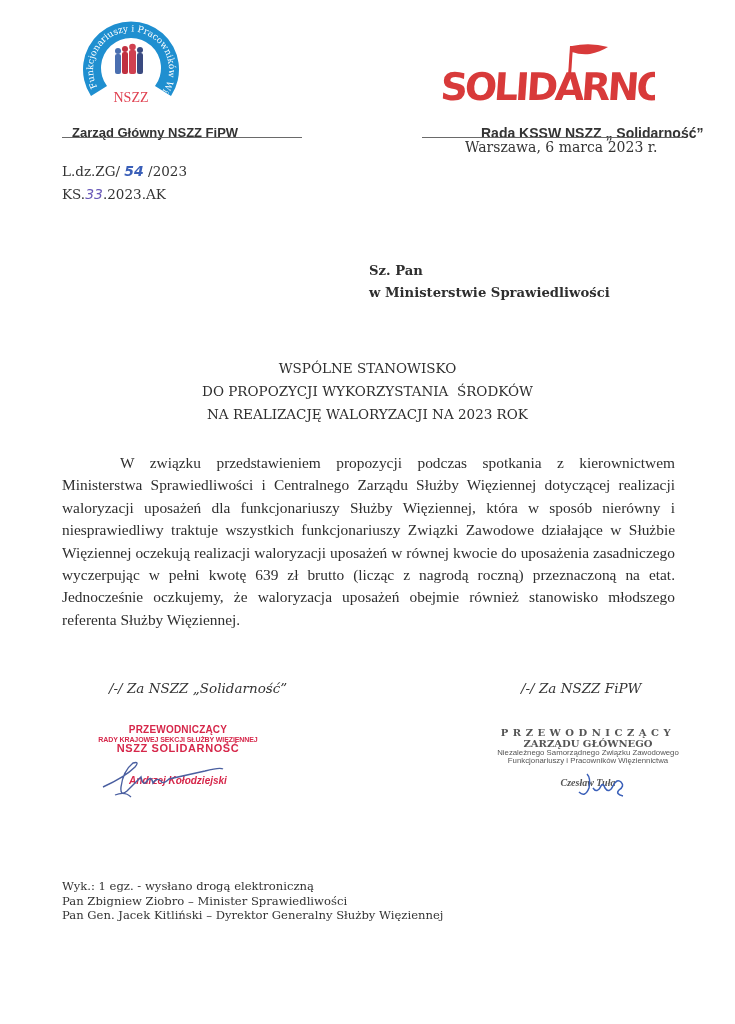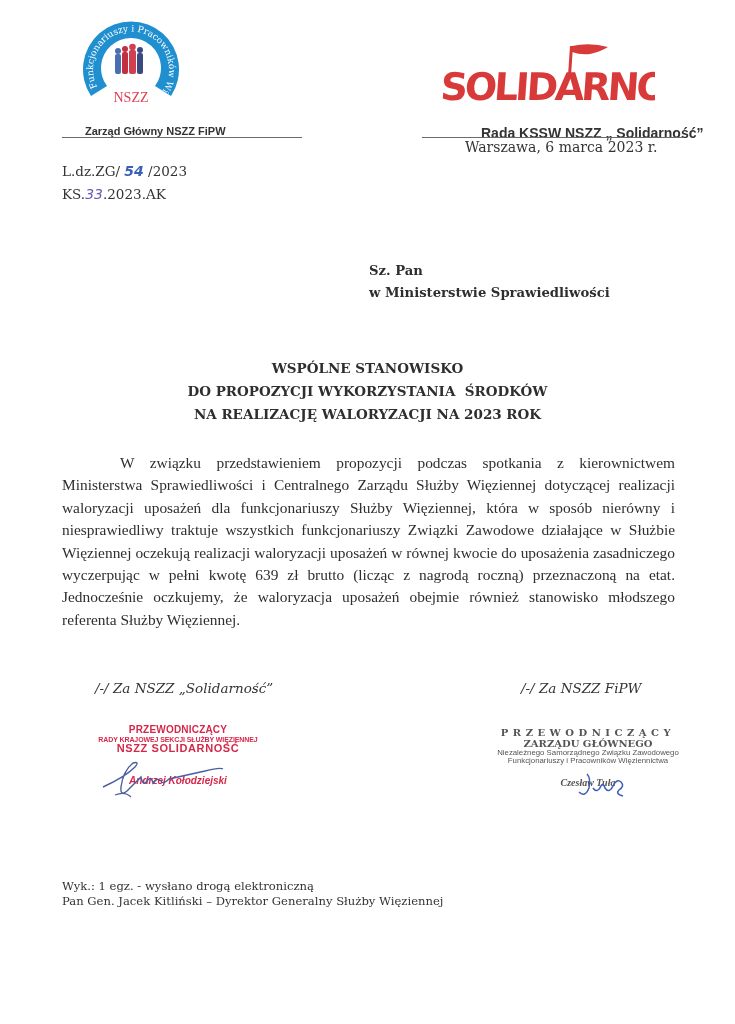--- a/index.html
+++ b/index.html
@@ -1,40 +1,40 @@
 <!DOCTYPE html>
 <html><head>
 <meta charset="utf-8">
 <style>
   html, body { margin: 0; padding: 0; background: #ffffff; }
   body { width: 735px; height: 1024px; position: relative; overflow: hidden; font-family: "DejaVu Serif", serif; color: #2a2a2a; }
   .abs { position: absolute; }
   
   .logo-left { left: 77px; top: 12px; width: 108px; height: 108px; }
-  .logo-left-caption { left: 85px; top: 125px; font-family: "Liberation Sans", sans-serif; font-size: 11px; font-weight: bold; color: #333; }
+  .logo-left-caption { left: 72px; top: 125px; font-family: "Liberation Sans", sans-serif; font-size: 13px; font-weight: bold; color: #333; }
   .header-line-left { left: 62px; top: 137px; width: 240px; height: 1px; background: #6a6a6a; }
   .logo-right { left: 440px; top: 38px; width: 215px; height: 80px; }
   .logo-right-caption { left: 481px; top: 125px; font-family: "Liberation Sans", sans-serif; font-size: 14px; font-weight: bold; color: #333; }
   .header-line-right { left: 422px; top: 137px; width: 262px; height: 1px; background: #6a6a6a; }
   .place-date { left: 465px; top: 139px; font-size: 14px; color: #333; }
   .ref { left: 62px; font-size: 13.5px; color: #333; }
   .ref .hand { font-family: "DejaVu Sans", sans-serif; font-style: italic; font-weight: bold; font-size: 14px; }
   .ref1 { top: 163px; }
   .ref2 { top: 186px; }
   .ref1 .hand { color: #3a5fb8; }
   .ref2 .hand { color: #6a5ab8; font-weight: normal; }
   
   .addressee { left: 369px; top: 233px; font-size: 13.2px; font-weight: bold; line-height: 22px; color: #2e2e2e; margin-top: 27px; }
   
-  .title { left: 0; width: 735px; top: 357px; text-align: center; font-size: 13.5px; font-weight: bold; line-height: 23px; color: #2e2e2e; }
+  .title { left: 0; width: 735px; top: 357px; text-align: center; font-size: 13.5px; font-weight: normal; line-height: 23px; color: #2e2e2e; }
   
   .body-text { left: 62px; top: 452px; width: 613px; font-family: "Liberation Serif", serif; font-size: 15.4px; line-height: 22.4px; text-align: justify; text-indent: 58px; color: #2e2e2e; }
   
   .sig-label { top: 680px; font-family: "DejaVu Serif", serif; font-style: italic; font-size: 13.5px; color: #333; }
-  .sig-label-left { left: 95px; }
+  .sig-label-left { left: 109px; }
   .sig-label-right { left: 521px; }
   .stamp-left { left: 88px; top: 725px; width: 180px; text-align: center; font-family: "Liberation Sans", sans-serif; font-weight: bold; color: #d6274a; line-height: 1.05; }
   .stamp-left .l1 { font-size: 10px; letter-spacing: 0.2px; }
   .stamp-left .l2 { font-size: 7px; letter-spacing: -0.1px; }
   .stamp-left .l3 { font-size: 11px; letter-spacing: 0.6px; }
   .stamp-left .name { margin-top: 22px; font-size: 10px; font-style: italic; }
   .sig-scribble-left { left: 95px; top: 747px; width: 130px; height: 55px; }
   .stamp-right { left: 478px; top: 728px; width: 220px; text-align: center; color: #555; line-height: 1.05; }
   .stamp-right .l1 { font-family: "DejaVu Serif", serif; font-size: 10px; letter-spacing: 4.5px; font-weight: bold; }
   .stamp-right .l2 { font-family: "DejaVu Serif", serif; font-size: 10px; font-weight: bold; }
@@ -128,14 +128,15 @@
   <div class="name">Czesław Tuła</div>
 </div>
 <div class="abs sig-scribble-right">
   <svg width="60" height="34" viewBox="0 0 60 34">
     <path d="M 4 24 Q 10 30 14 20 Q 16 10 12 6 M 18 20 Q 22 26 26 18 Q 28 14 30 20 Q 34 26 38 18 Q 42 10 46 14 Q 50 18 44 22 Q 40 26 48 28" fill="none" stroke="#3a5fb8" stroke-width="1.5"></path>
   </svg>
 </div>
 
 <div class="abs footer">
   <div>Wyk.: 1 egz. - wysłano drogą elektroniczną</div>
+  <div>Pan Zbigniew Ziobro – Minister Sprawiedliwości</div>
   <div>Pan Gen. Jacek Kitliński – Dyrektor Generalny Służby Więziennej</div>
 </div>
 
 </body></html>

